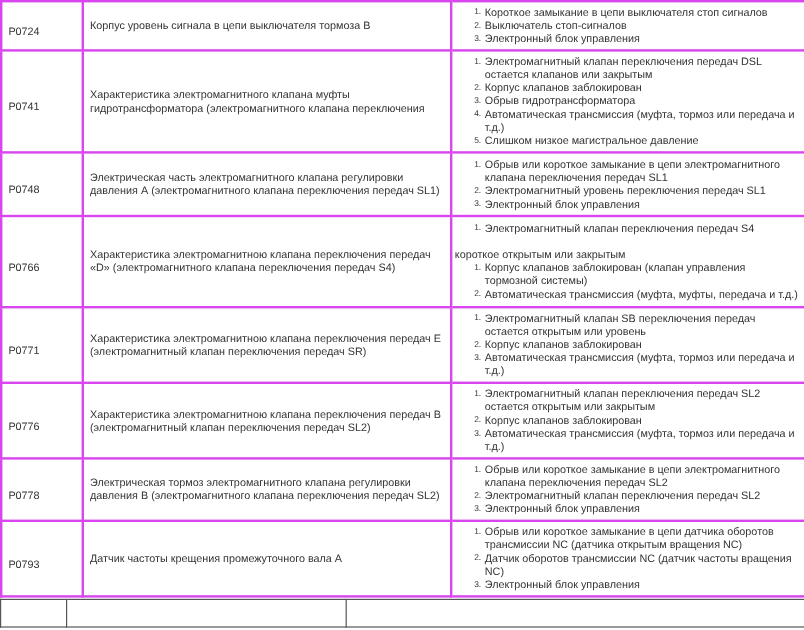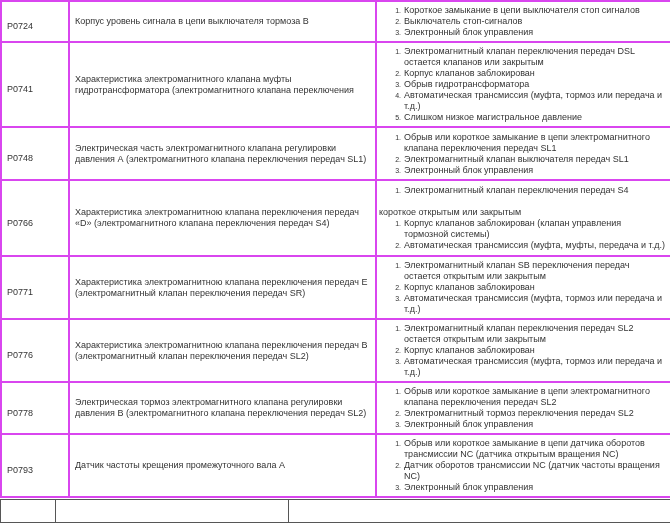--- a/index.html
+++ b/index.html
@@ -99,21 +99,21 @@
           <td class="c-code"><span>P0748</span></td>
           <td class="c-desc"><span>Электрическая часть электромагнитного клапана регулировки давления А (электромагнитного клапана переключения передач SL1)</span></td>
           <td class="c-causes">
             <div class="cause-list">
               <div class="li">
                 <span class="num">1.</span>
                 <span class="txt">Обрыв или короткое замыкание в цепи электромагнитного клапана переключения передач SL1</span>
               </div>
               <div class="li">
                 <span class="num">2.</span>
-                <span class="txt">Электромагнитный клапан выключателя передач SL1</span>
+                <span class="txt">Электромагнитный уровень переключения передач SL1</span>
               </div>
               <div class="li">
                 <span class="num">3.</span>
                 <span class="txt">Электронный блок управления</span>
               </div>
             </div>
           </td>
         </tr>
         <tr style="height: 76px;">
           <td class="c-code"><span>P0766</span></td>
@@ -138,21 +138,21 @@
             </div>
           </td>
         </tr>
         <tr style="height: 56px;">
           <td class="c-code"><span>P0771</span></td>
           <td class="c-desc"><span>Характеристика электромагнитною клапана переключения передач Е (электромагнитный клапан переключения передач SR)</span></td>
           <td class="c-causes">
             <div class="cause-list">
               <div class="li">
                 <span class="num">1.</span>
-                <span class="txt">Электромагнитный клапан SB переключения передач остается открытым или закрытым</span>
+                <span class="txt">Электромагнитный клапан SB переключения передач остается открытым или уровень</span>
               </div>
               <div class="li">
                 <span class="num">2.</span>
                 <span class="txt">Корпус клапанов заблокирован</span>
               </div>
               <div class="li">
                 <span class="num">3.</span>
                 <span class="txt">Автоматическая трансмиссия (муфта, тормоз или передача и т.д.)</span>
               </div>
             </div>
@@ -182,21 +182,21 @@
           <td class="c-code"><span>P0778</span></td>
           <td class="c-desc"><span>Электрическая тормоз электромагнитного клапана регулировки давления В (электромагнитного клапана переключения передач SL2)</span></td>
           <td class="c-causes">
             <div class="cause-list">
               <div class="li">
                 <span class="num">1.</span>
                 <span class="txt">Обрыв или короткое замыкание в цепи электромагнитного клапана переключения передач SL2</span>
               </div>
               <div class="li">
                 <span class="num">2.</span>
-                <span class="txt">Электромагнитный тормоз переключения передач SL2</span>
+                <span class="txt">Электромагнитный клапан переключения передач SL2</span>
               </div>
               <div class="li">
                 <span class="num">3.</span>
                 <span class="txt">Электронный блок управления</span>
               </div>
             </div>
           </td>
         </tr>
         <tr style="height: 60px;">
           <td class="c-code"><span>P0793</span></td>

